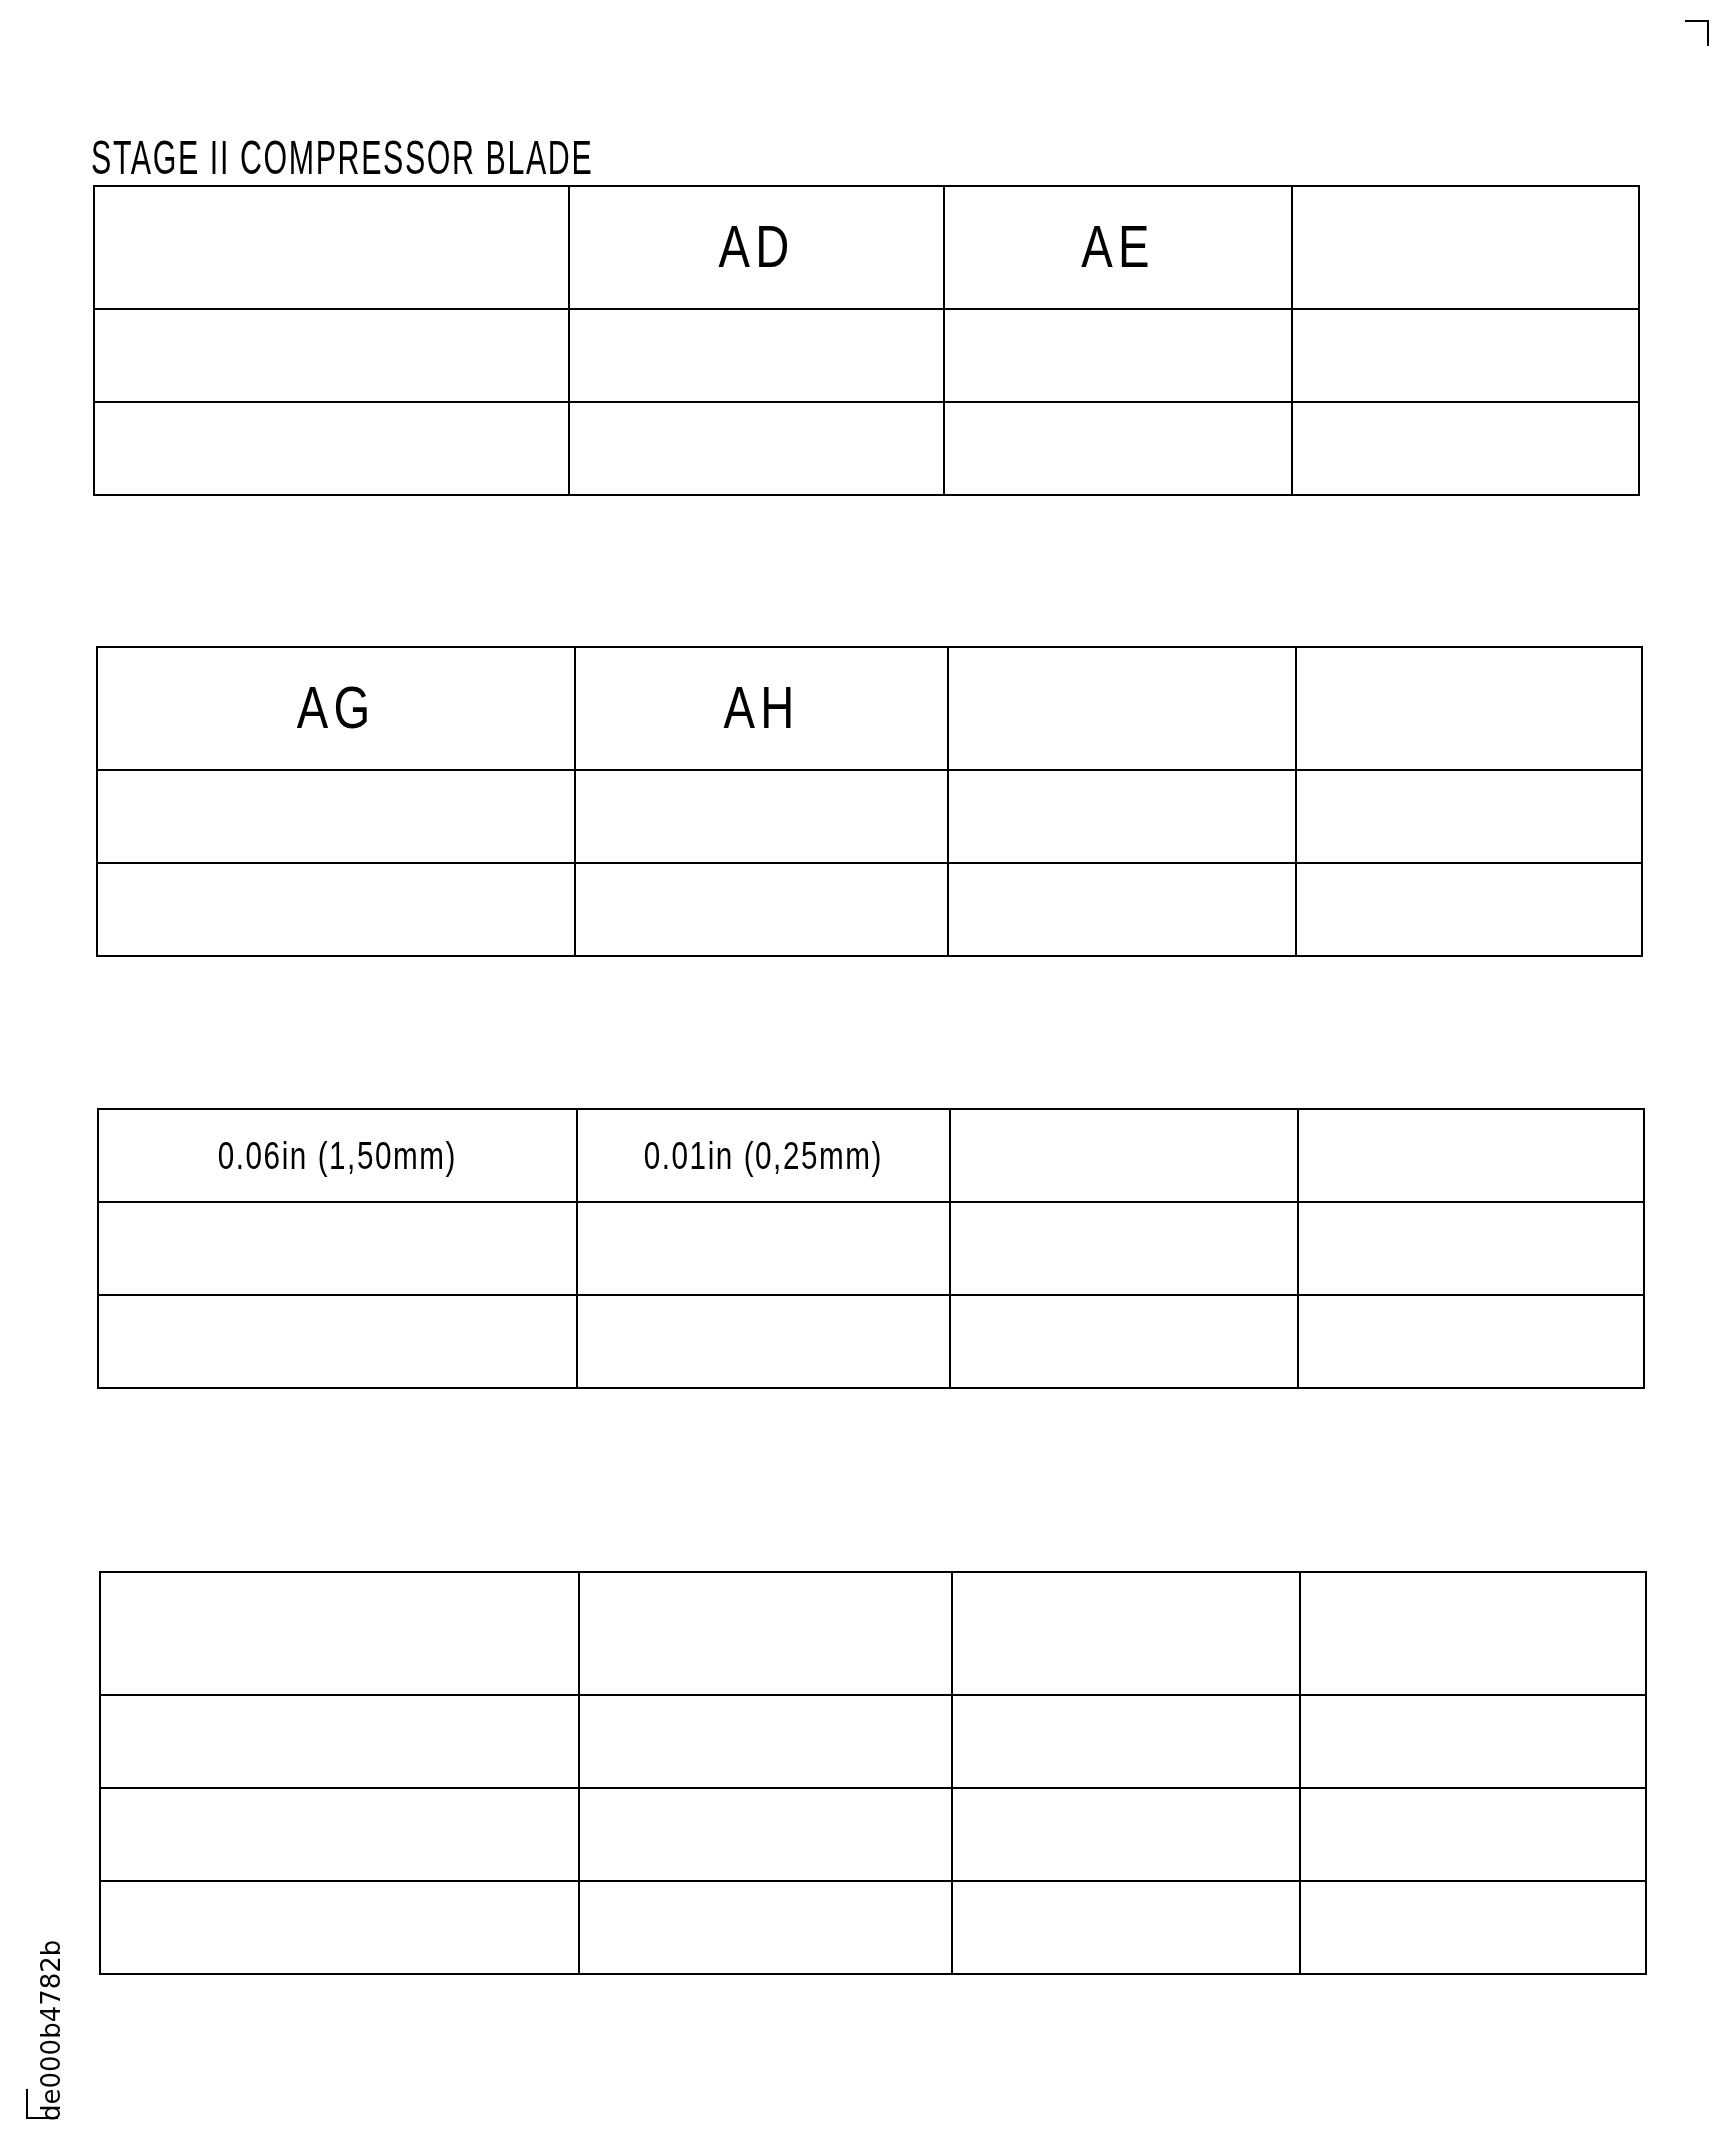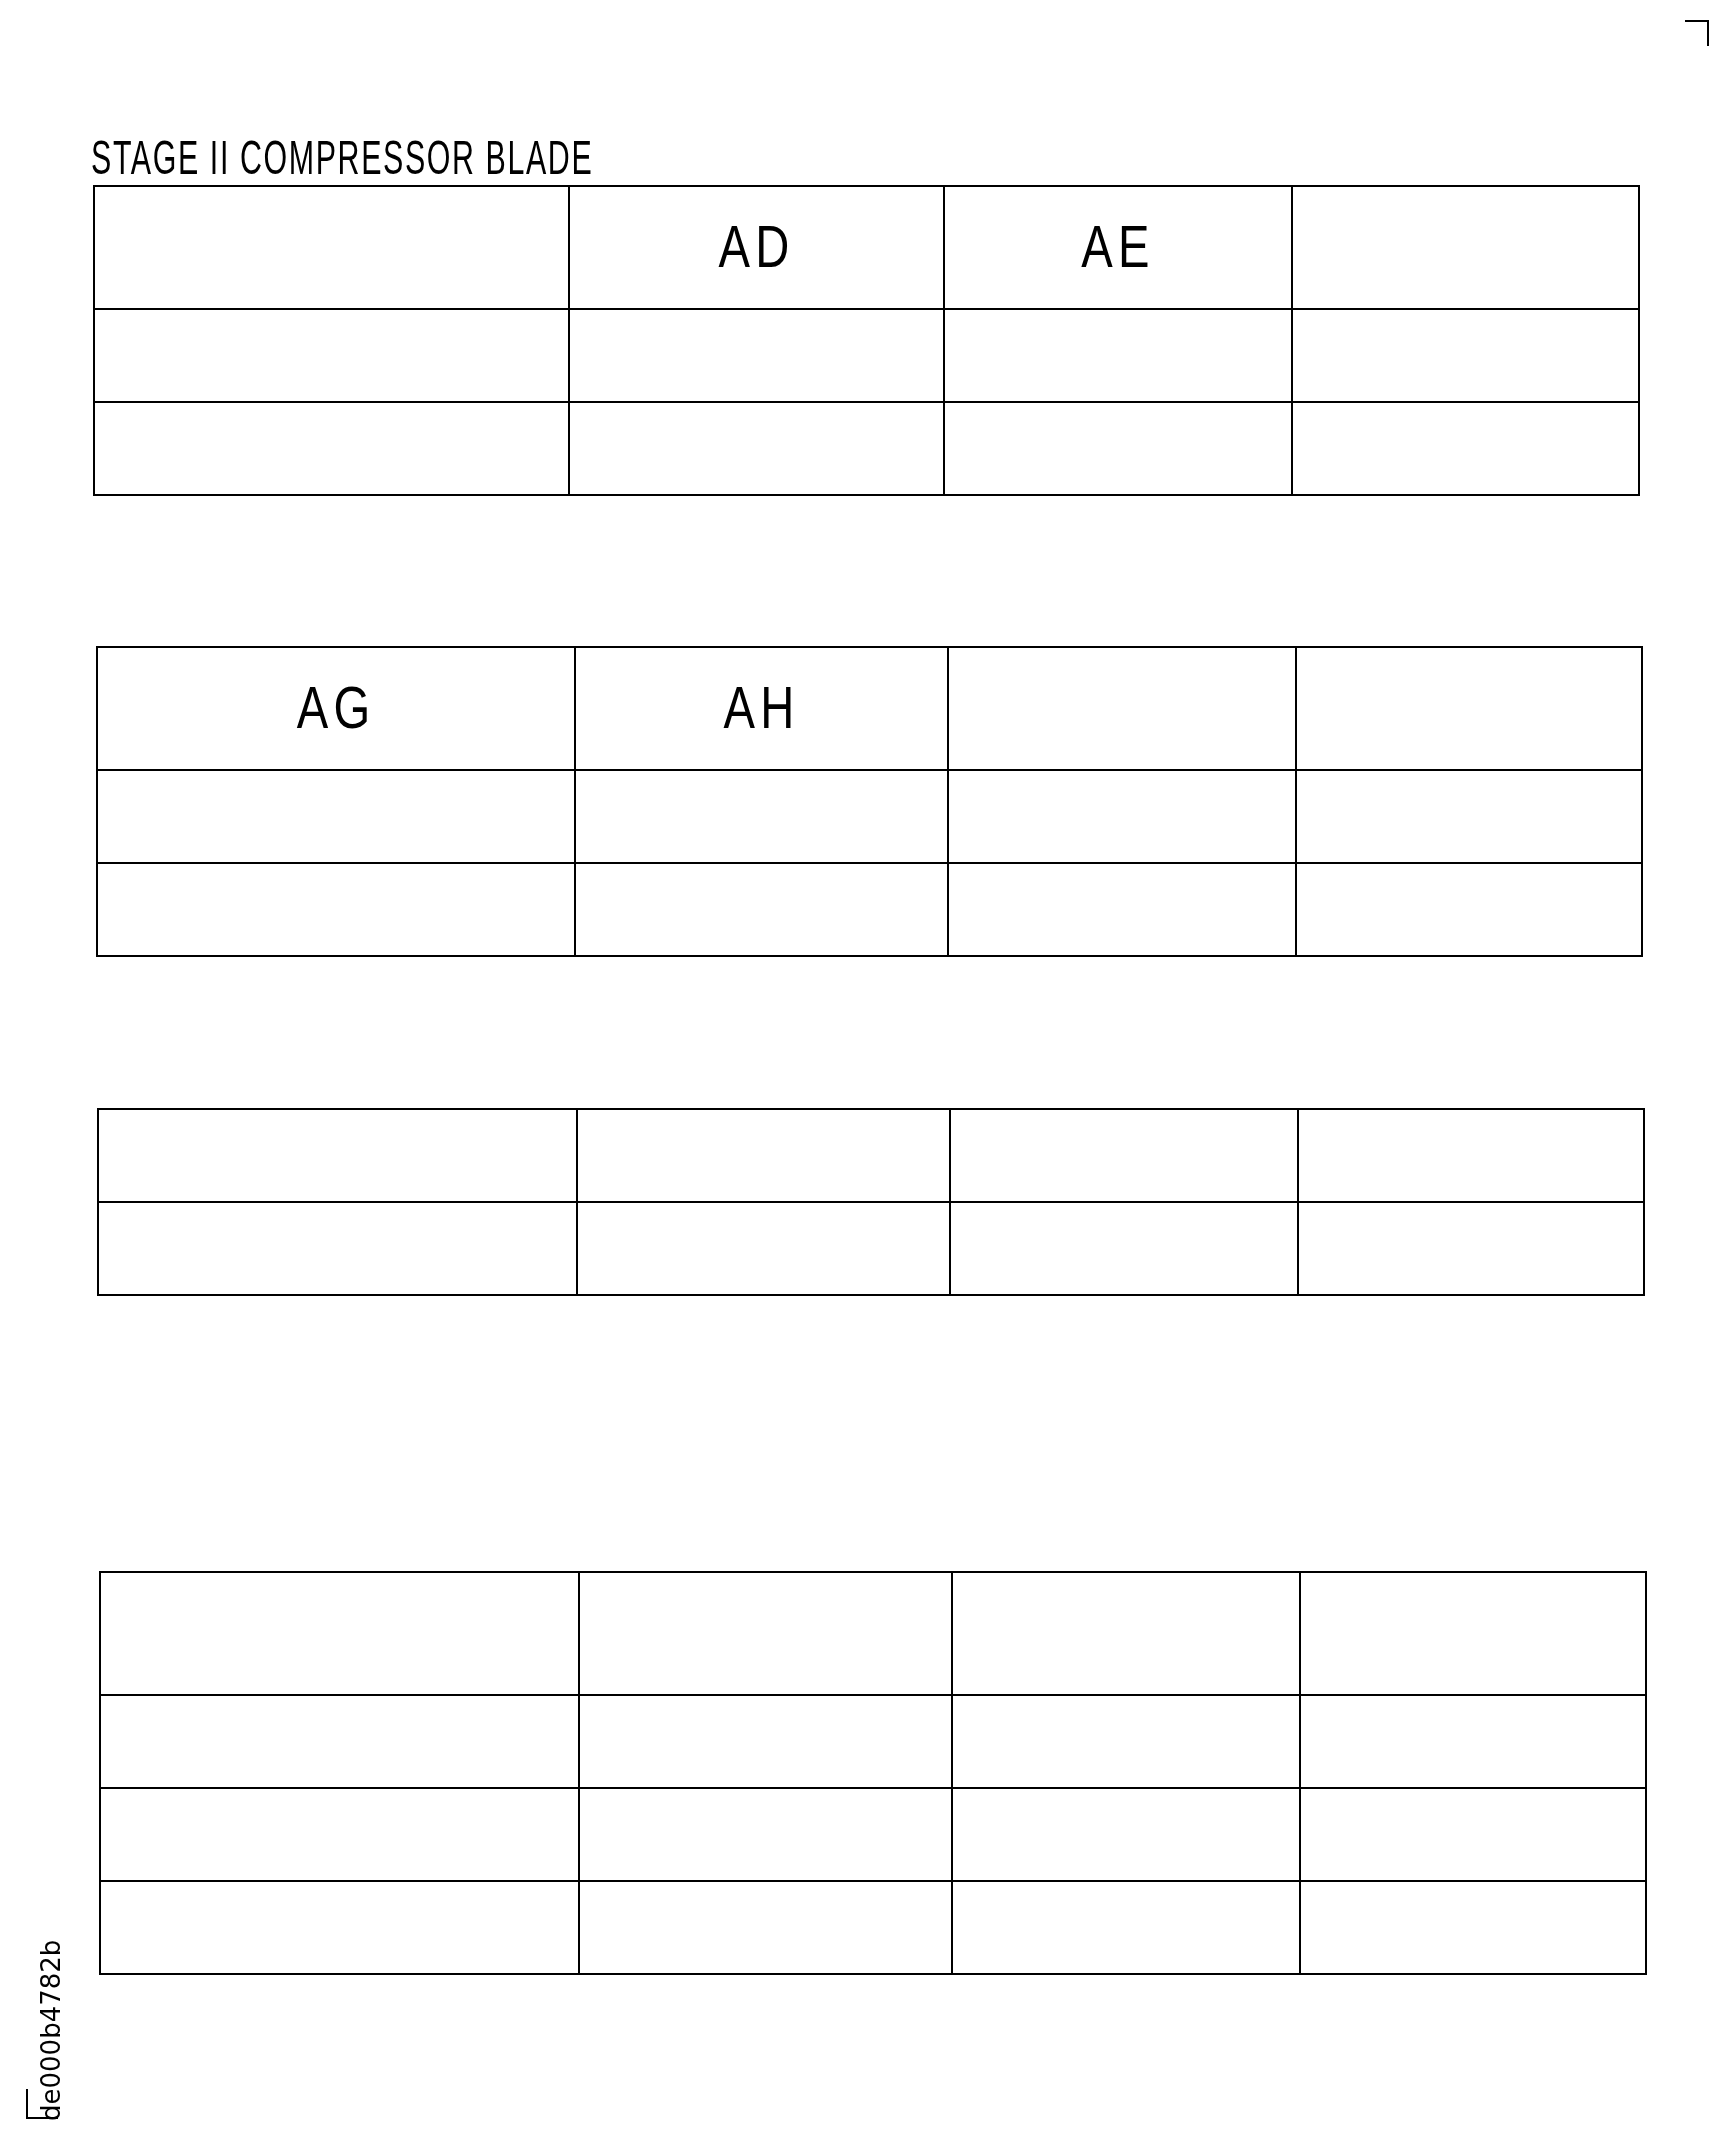--- a/index.html
+++ b/index.html
@@ -161,20 +161,26 @@
 
 <table class="spec-table" id="table-3">
   <colgroup>
       <col style="width:479px">
       <col style="width:373px">
       <col style="width:348px">
       <col style="width:346px">
     </colgroup>
   <tbody>
   <tr class="body-row">
+    <td class="col-1"><span class="val">0.06in (1,50mm)</span></td>
+    <td><span class="val">0.01in (0,25mm)</span></td>
+    <td><span class="val"></span></td>
+    <td><span class="val"></span></td>
+  </tr>
+  <tr class="body-row">
     <td class="col-1"><span class="val"></span></td>
     <td><span class="val"></span></td>
     <td><span class="val"></span></td>
     <td><span class="val"></span></td>
   </tr>
   <tr class="body-row">
     <td class="col-1"><span class="val"></span></td>
     <td><span class="val"></span></td>
     <td><span class="val"></span></td>
     <td><span class="val"></span></td>

